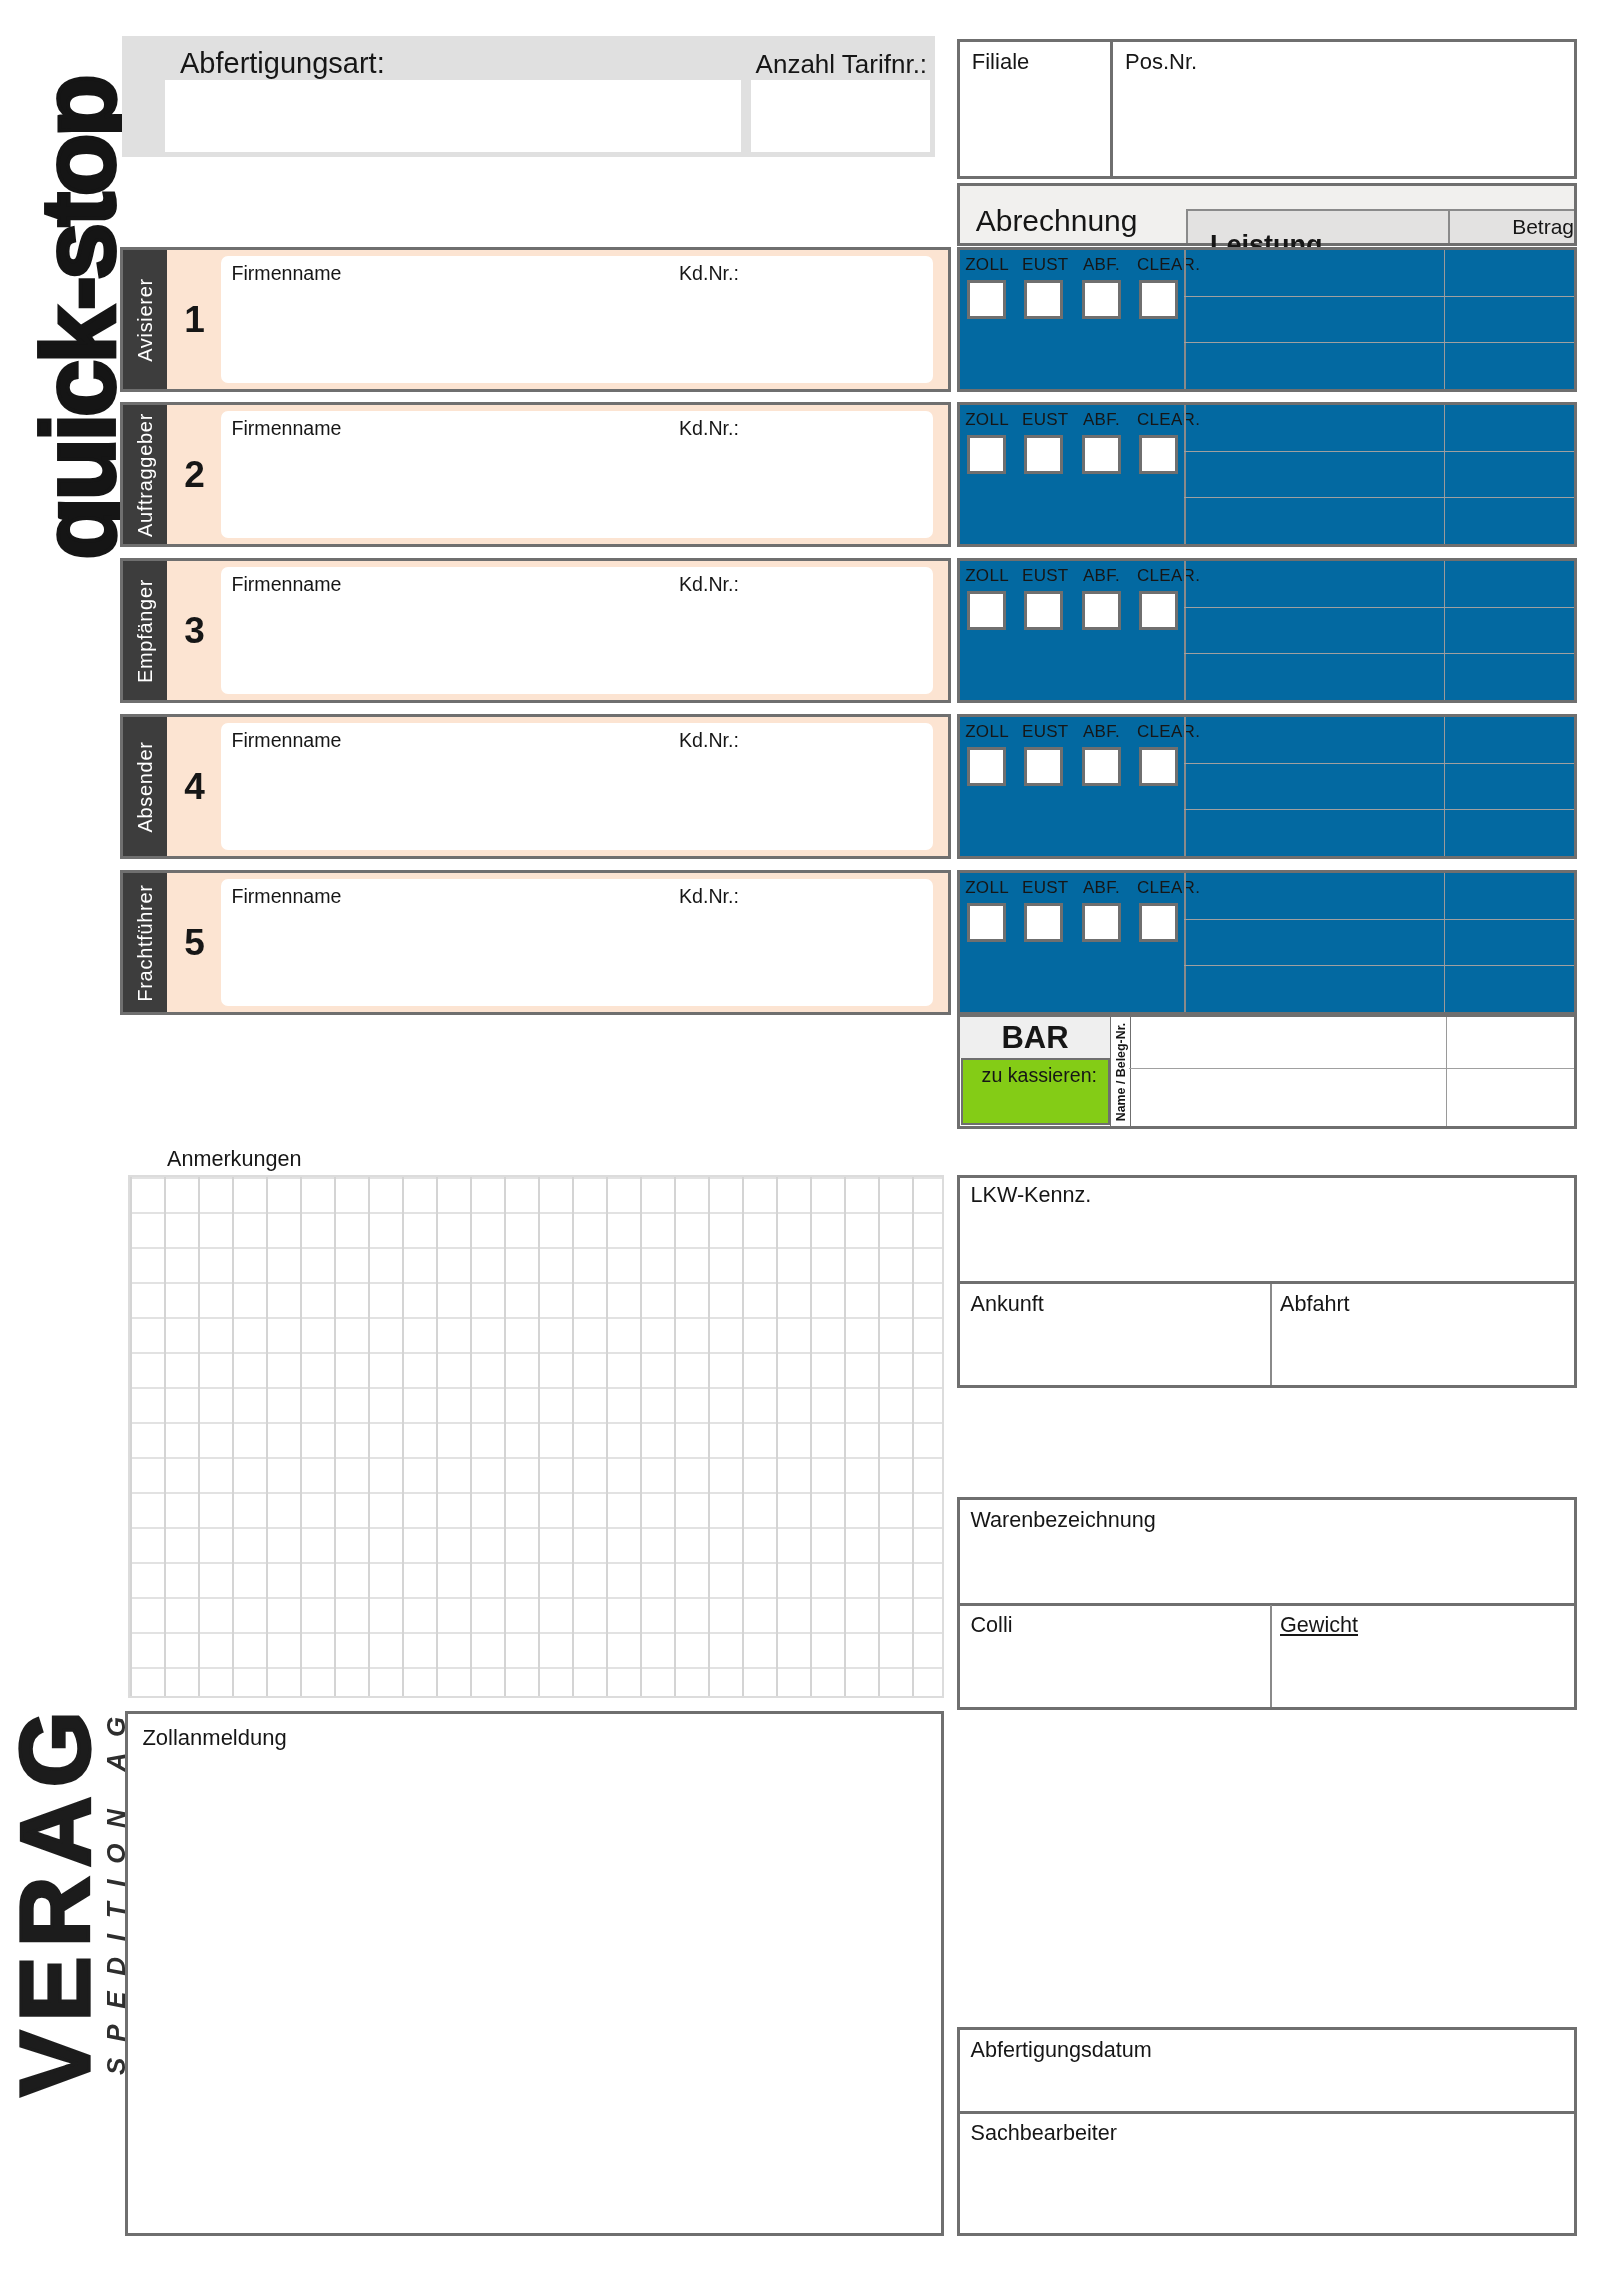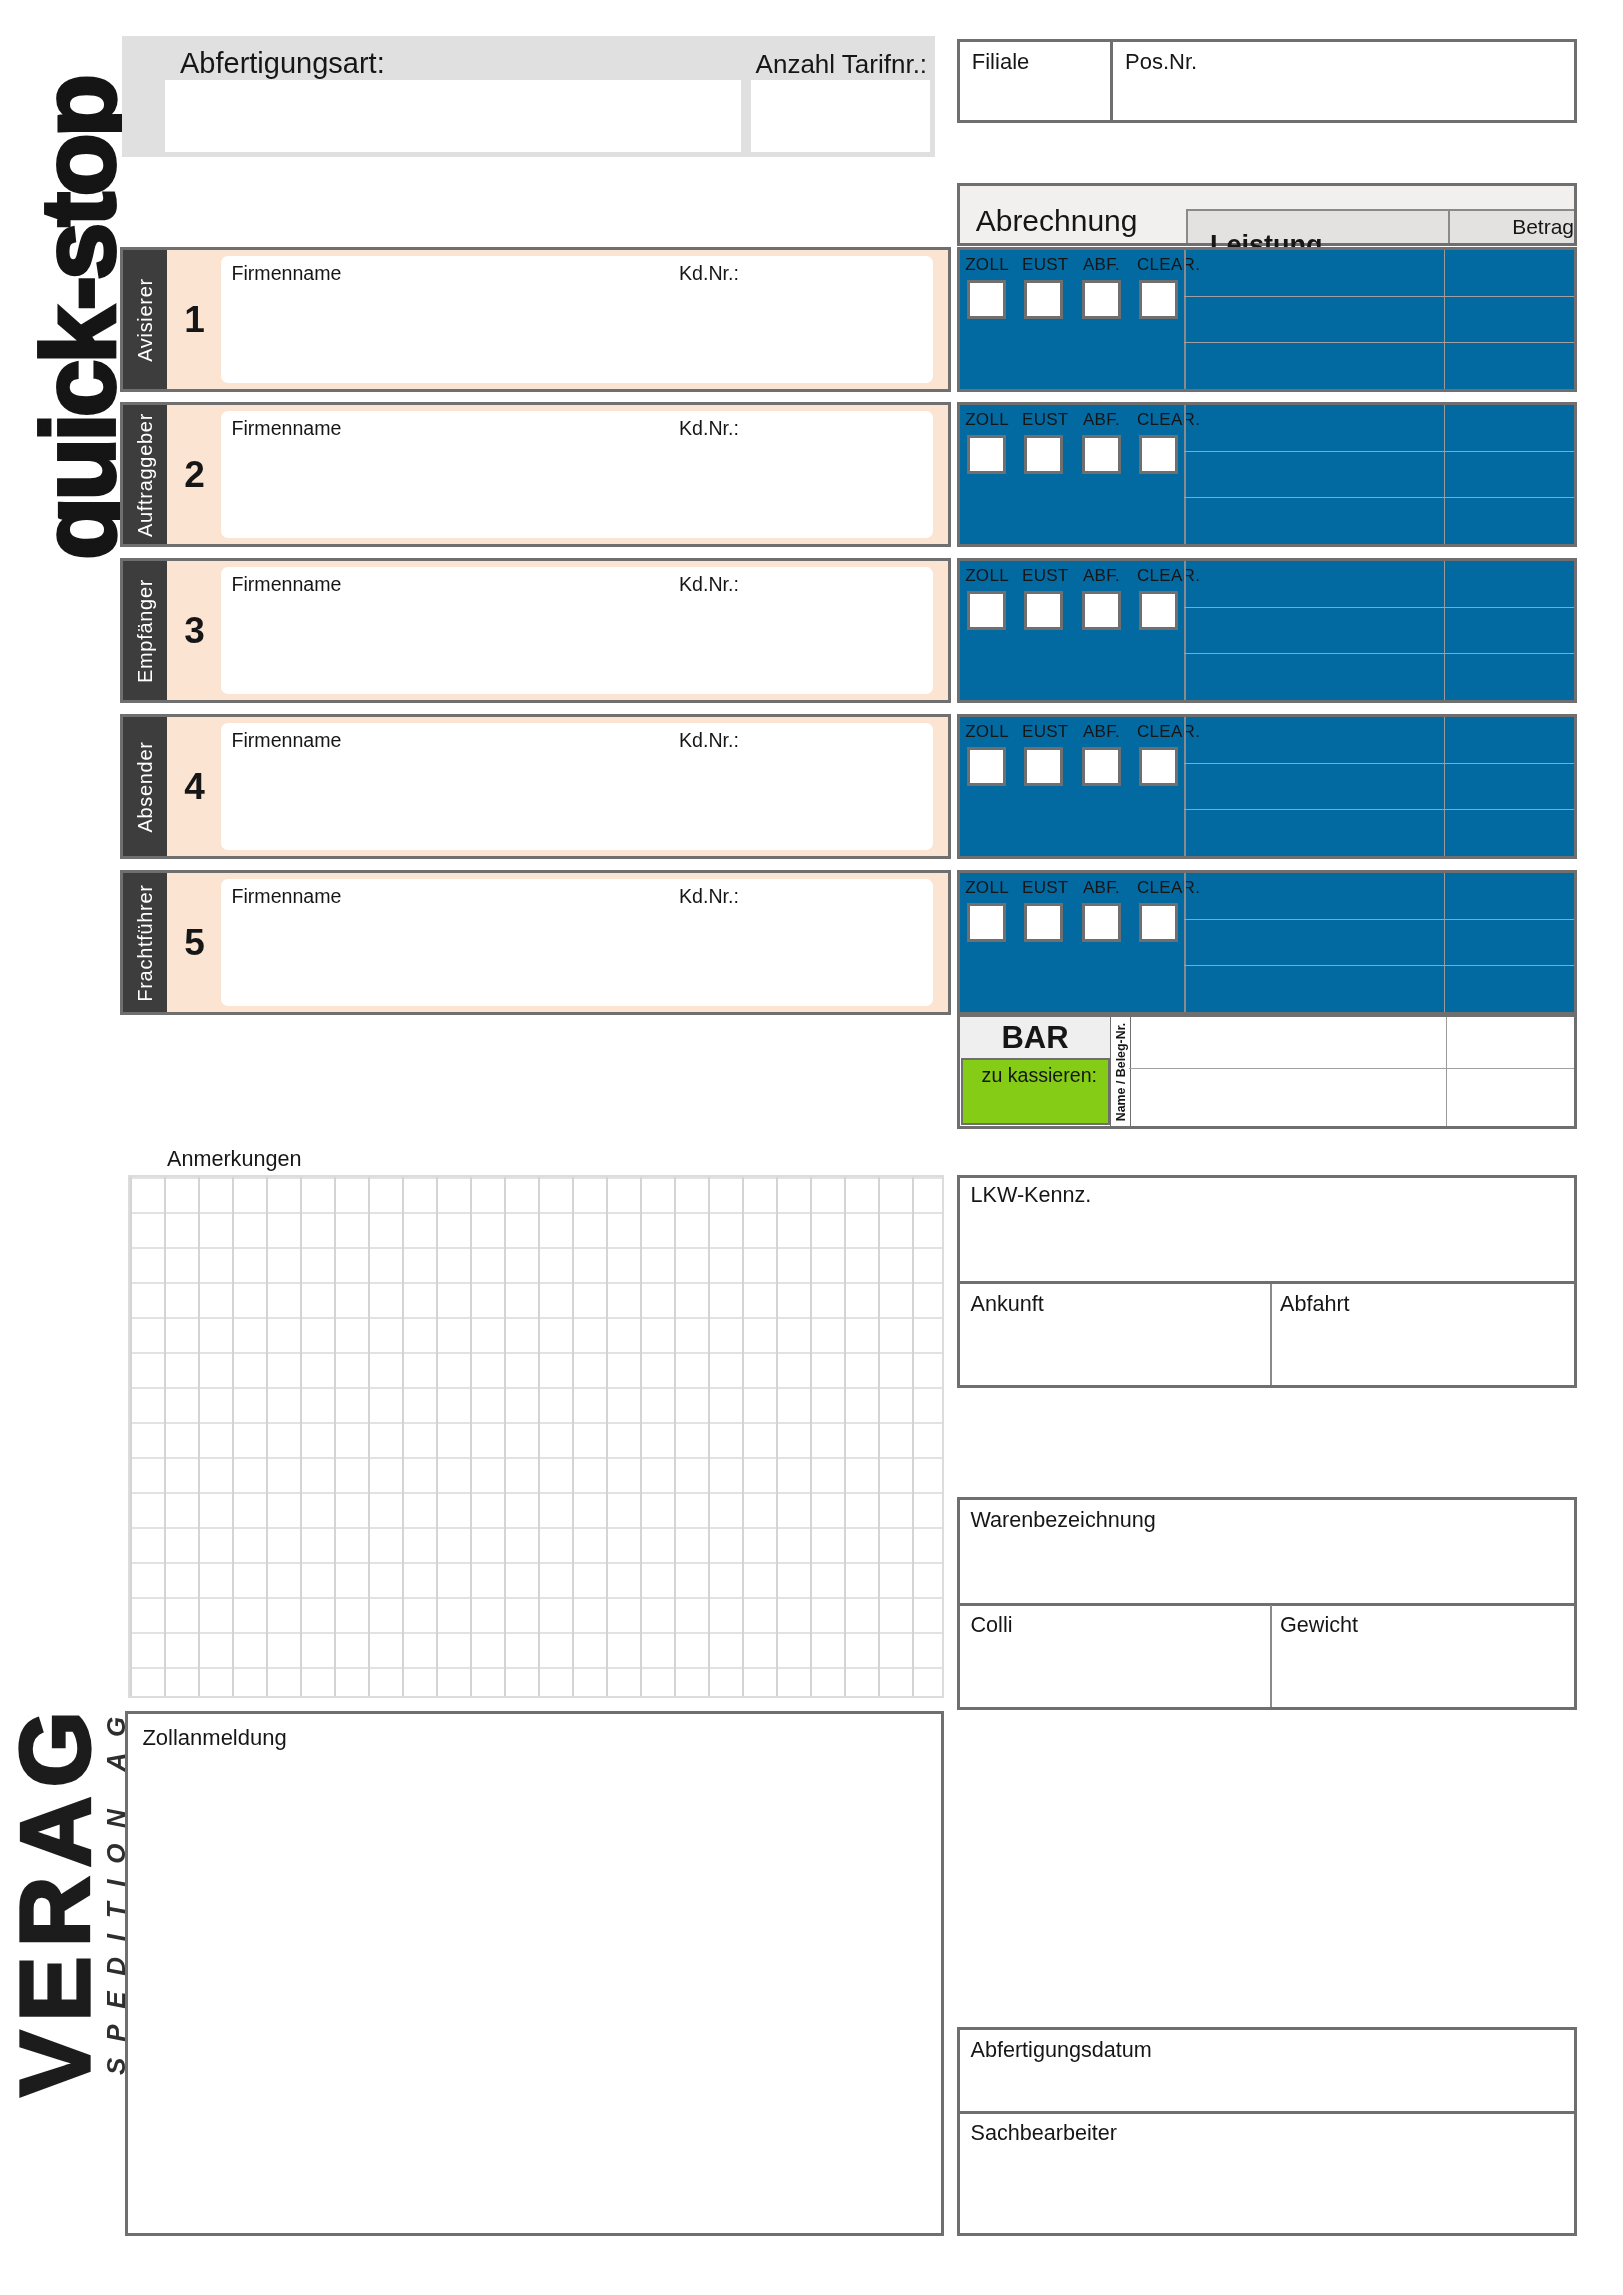--- a/index.html
+++ b/index.html
@@ -15,21 +15,21 @@
   .verag-box{left:0px;top:1665px;width:110px;height:468px;}
   .verag-box .vtext{font-size:98px;font-weight:bold;letter-spacing:9.2px;color:#1c1c1c;
                     -webkit-text-stroke:3.3px #1c1c1c;}
   .sped-box{left:96px;top:1685px;width:39px;height:406px;}
   .sped-box .vtext{font-size:26px;font-weight:bold;font-style:italic;letter-spacing:15.7px;color:#2e2e2e;}
   
   .topband{left:122px;top:36px;width:813px;height:121px;background:#e0e0e0;}
   .topband .lbl1{position:absolute;left:58px;top:10.5px;font-size:29px;}
   .topband .lbl2{position:absolute;right:7.9px;top:13px;font-size:26px;}
   .inputbox{position:absolute;background:#fff;}
-  .filiale{left:957px;top:39px;width:620px;height:84px;border:3.3px solid #6f6f6f;background:#fff;padding-left:15px;}
+  .filiale{left:957px;top:39px;width:620px;height:140px;border:3.3px solid #6f6f6f;background:#fff;padding-left:15px;}
   .filiale .vdiv{position:absolute;left:150px;top:0;bottom:0;width:2.6px;background:#6f6f6f;}
   .filiale .lbl{position:absolute;top:6.5px;font-size:22px;}
   
   .abrhead{left:957px;top:183px;width:620px;height:63px;border:3.3px solid #6f6f6f;background:#f1f0ee;}
   .abrhead .title{position:absolute;left:15.7px;top:18.3px;font-size:30px;}
   .subhead{position:absolute;left:226px;right:0;bottom:0;height:32px;background:#e3e2e1;
            border-top:2px solid #8a8a8a;border-left:2px solid #8a8a8a;}
   .subhead .leist{position:absolute;left:22px;top:19px;font-size:27px;font-weight:bold;}
   .subhead .betr{position:absolute;left:260px;right:0;top:0;bottom:0;border-left:2px solid #8a8a8a;
                  text-align:right;font-size:21px;padding-top:3.9px;}
@@ -254,21 +254,21 @@
     <div class="abs" style="left:0;width:310px;top:141px;bottom:0;"></div>
     <div class="abs" style="left:311px;right:0;top:141px;bottom:0;"></div>
   </div>
 
   <div class="abs panel" style="top:1497px;height:213px;">
     <span class="lbl" style="left:10.5px;top:6.5px;">Warenbezeichnung</span>
     <div class="abs" style="left:0;right:0;top:33px;height:70px;"></div>
     <div class="hdiv" style="top:103px;"></div>
     <div class="vdiv2" style="left:310px;top:105px;bottom:0;"></div>
     <span class="lbl" style="left:10.5px;top:112px;">Colli</span>
-    <span class="lbl" style="left:320px;top:112px;">Gewicht</span>
+    <span class="lbl" style="left:320px;top:112px;text-decoration:underline;">Gewicht</span>
     <div class="abs" style="left:0;width:310px;top:140px;bottom:0;"></div>
     <div class="abs" style="left:311px;right:0;top:140px;bottom:0;"></div>
   </div>
 
   <div class="abs zoll">
     <span class="lbl">Zollanmeldung</span>
     <div class="abs" style="left:0;right:0;top:39px;bottom:0;"></div>
   </div>
 
   <div class="abs panel" style="top:2027px;height:209px;">

